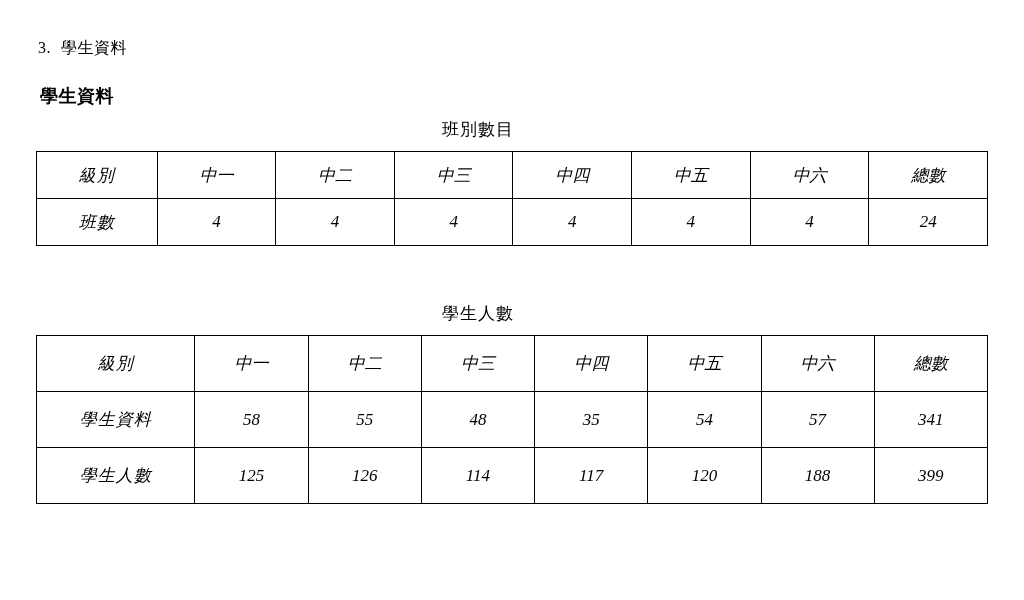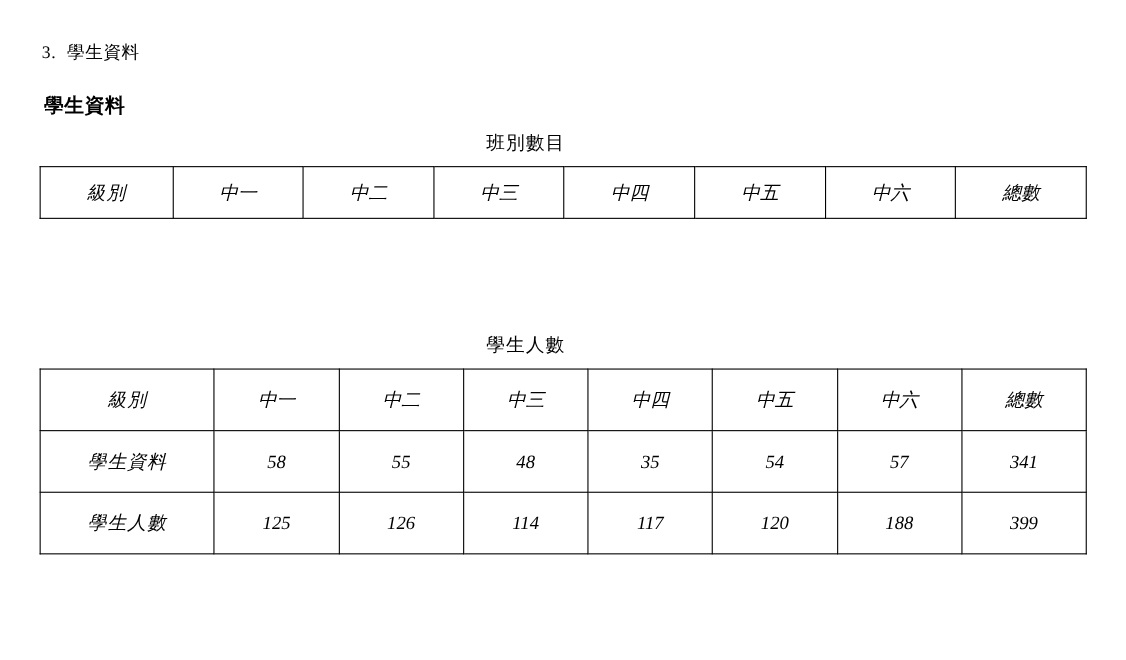--- a/index.html
+++ b/index.html
@@ -110,20 +110,30 @@
         <tr>
           <td class="label-cell">級別</td>
           <td>中一</td>
           <td>中二</td>
           <td>中三</td>
           <td>中四</td>
           <td>中五</td>
           <td>中六</td>
           <td>總數</td>
         </tr>
+        <tr>
+          <td class="label-cell">班數</td>
+          <td>4</td>
+          <td>4</td>
+          <td>4</td>
+          <td>4</td>
+          <td>4</td>
+          <td>4</td>
+          <td>24</td>
+        </tr>
       </tbody>
     </table>
   </div>
 
   <div class="block block-2">
     <div class="table-caption">學生人數</div>
     <table class="doc-table t2">
       <colgroup>
         <col class="c0">
           <col class="cN">

